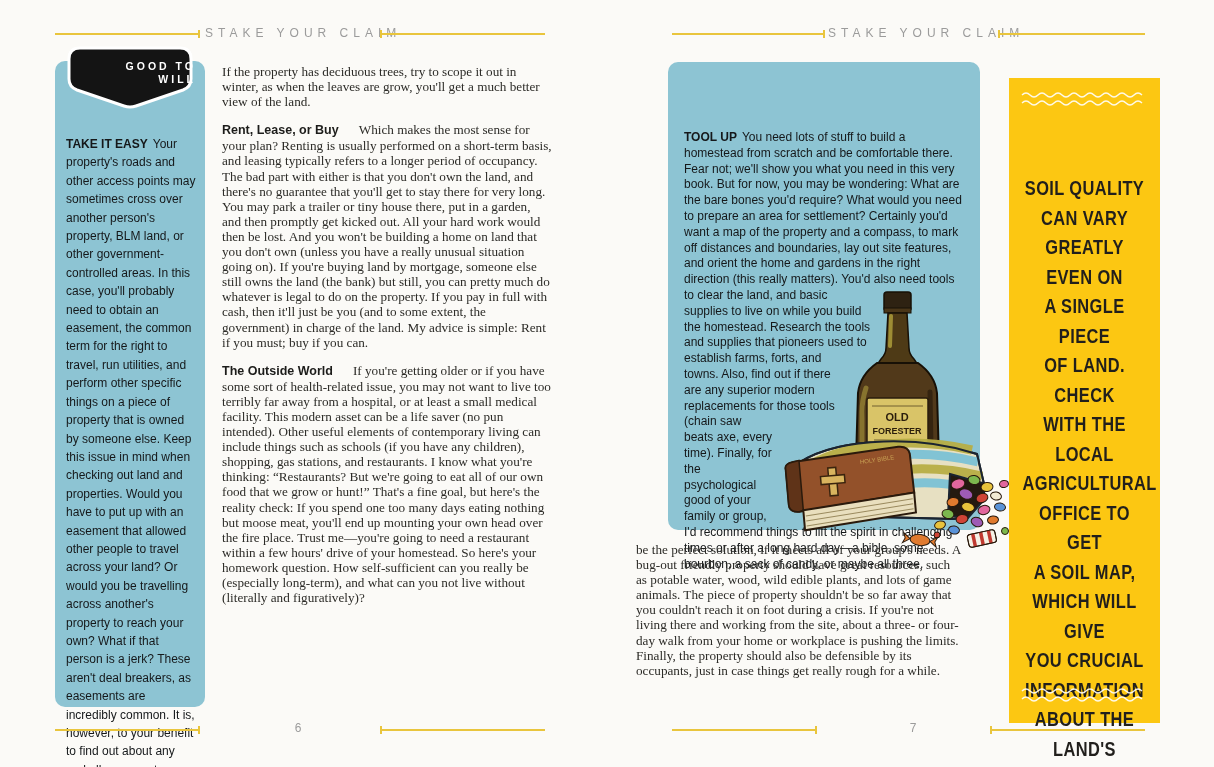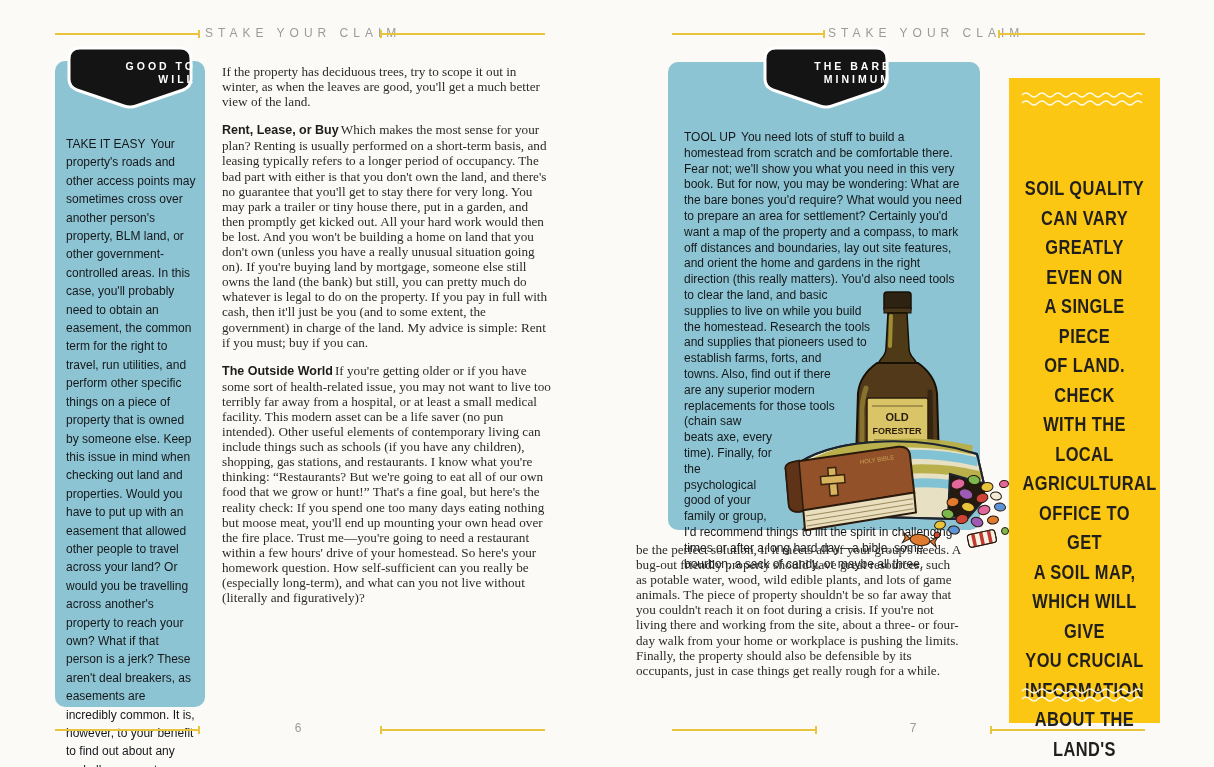--- a/index.html
+++ b/index.html
@@ -18,26 +18,26 @@
   .yellowbox{position:absolute;background:#fcc712;}
 
   
   .badge{position:absolute;width:132px;height:66px;}
   .badge svg{position:absolute;left:0;top:0;}
   .badge .badge-label{position:absolute;left:0;top:15px;width:100%;text-align:right;color:#ffffff;
     font-weight:700;font-size:10.5px;letter-spacing:3px;line-height:13px;}
 
   
   .sidebar-text{position:absolute;font-size:12px;line-height:18.4px;color:#15181a;width:130px;}
-  .runin{font-weight:400;margin-right:5px;}
+  .runin{font-weight:700;margin-right:5px;}
 
   
   .body-col{position:absolute;font-family:"Liberation Serif",serif;font-size:13.2px;line-height:15.1px;color:#2c2b27;}
   .body-col p{margin:0 0 13px 0;}
-  .sec-head{font-family:"Liberation Sans",sans-serif;font-weight:700;font-size:12.5px;margin-right:2px;color:#1c1c1a;}
+  .sec-head{font-family:"Liberation Sans",sans-serif;font-weight:700;font-size:12.5px;margin-right:20px;color:#1c1c1a;}
 
   
   .feature-text{position:absolute;font-size:12px;line-height:15.8px;color:#15181a;margin:0;}
   .spacer{float:right;clear:right;}
   .sp1{width:1px;height:158px;}
   .sp2{width:92px;height:64px;}
   .sp3{width:128px;height:64px;}
   .sp4{width:192px;height:95px;}
 
   
@@ -65,44 +65,35 @@
     </svg>
     <div class="badge-label">
       <div>GOOD TO</div>
       <div>WILL</div>
     </div>
   </div>
 
   <p class="sidebar-text" style="left:66px;top:123px;"><span class="runin">TAKE IT EASY</span><span>Your property's roads and other access points may sometimes cross over another person's property, BLM land, or other government-controlled areas. In this case, you'll probably need to obtain an easement, the common term for the right to travel, run utilities, and perform other specific things on a piece of property that is owned by someone else. Keep this issue in mind when checking out land and properties. Would you have to put up with an easement that allowed other people to travel across your land? Or would you be travelling across another's property to reach your own? What if that person is a jerk? These aren't deal breakers, as easements are incredibly common. It is, however, to your benefit to find out about any and all easements through, around, and your potential property.</span></p>
 
   <div class="body-col" style="left:222px;top:64px;width:330px;">
-    <p>If the property has deciduous trees, try to scope it out in winter, as when the leaves are good, you'll get a much better view of the land.</p>
+    <p>If the property has deciduous trees, try to scope it out in winter, as when the leaves are grow, you'll get a much better view of the land.</p>
     <p><span class="sec-head">Rent, Lease, or Buy</span><span>Which makes the most sense for your plan? Renting is usually performed on a short-term basis, and leasing typically refers to a longer period of occupancy. The bad part with either is that you don't own the land, and there's no guarantee that you'll get to stay there for very long. You may park a trailer or tiny house there, put in a garden, and then promptly get kicked out. All your hard work would then be lost. And you won't be building a home on land that you don't own (unless you have a really unusual situation going on). If you're buying land by mortgage, someone else still owns the land (the bank) but still, you can pretty much do whatever is legal to do on the property. If you pay in full with cash, then it'll just be you (and to some extent, the government) in charge of the land. My advice is simple: Rent if you must; buy if you can.</span></p>
     <p><span class="sec-head">The Outside World</span><span>If you're getting older or if you have some sort of health-related issue, you may not want to live too terribly far away from a hospital, or at least a small medical facility. This modern asset can be a life saver (no pun intended). Other useful elements of contemporary living can include things such as schools (if you have any children), shopping, gas stations, and restaurants. I know what you're thinking: “Restaurants? But we're going to eat all of our own food that we grow or hunt!” That's a fine goal, but here's the reality check: If you spend one too many days eating nothing but moose meat, you'll end up mounting your own head over the fire place. Trust me—you're going to need a restaurant within a few hours' drive of your homestead. So here's your homework question. How self-sufficient can you really be (especially long-term), and what can you not live without (literally and figuratively)?</span></p>
   </div>
 
   <span class="rule tick-r" style="left:55px;top:729px;width:145px;"></span>
   <span class="pageno" style="left:253px;top:721px;">6</span>
   <span class="rule tick-l" style="left:380px;top:729px;width:165px;"></span>
 
   <span class="rule tick-r" style="left:672px;top:33px;width:153px;"></span>
   <h1 class="head-title" style="left:828px;top:26px;width:165px;">STAKE YOUR CLAIM</h1>
   <span class="rule tick-l" style="left:998px;top:33px;width:147px;"></span>
 
   <div class="bluebox" style="left:668px;top:62px;width:312px;height:468px;"></div>
 
-  <div class="badge" style="left:760px;top:45px;">
-    <svg width="132" height="66" viewBox="0 0 132 66">
-      <path d="M16 3 H116 Q127 3 127 14 V34 Q127 42 119 45 L72 61 Q66 63 60 61 L13 45 Q5 42 5 34 V14 Q5 3 16 3 Z" fill="#141414" stroke="#ffffff" stroke-width="3"></path>
-    </svg>
-    <div class="badge-label">
-      <div>THE BARE</div>
-      <div>MINIMUM</div>
-    </div>
-  </div>
 
   <p class="feature-text" style="left:684px;top:130px;width:282px;"><span class="spacer sp1"></span><span class="spacer sp2"></span><span class="spacer sp3"></span><span class="spacer sp4"></span><span class="runin">TOOL UP</span><span>You need lots of stuff to build a homestead from scratch and be comfortable there. Fear not; we'll show you what you need in this very book. But for now, you may be wondering: What are the bare bones you'd require? What would you need to prepare an area for settlement? Certainly you'd want a map of the property and a compass, to mark off distances and boundaries, lay out site features, and orient the home and gardens in the right direction (this really matters). You'd also need tools to clear the land, and basic supplies to live on while you build the homestead. Research the tools and supplies that pioneers used to establish farms, forts, and towns. Also, find out if there are any superior modern replacements for those tools (chain saw beats axe, every time). Finally, for the psychological good of your family or group, I'd recommend things to lift the spirit in challenging times or after a long hard day—a bible, some bourbon, a sack of candy, or maybe all three.</span></p>
 
   <svg class="illo" style="left:772px;top:288px;" width="240" height="262" viewBox="0 0 240 262">
 
     <g>
       <rect x="112" y="4" width="27" height="19" rx="3" fill="#2e2212" stroke="#171006" stroke-width="1.5"></rect>
       <rect x="112" y="20" width="27" height="5" fill="#4a3618" stroke="#171006" stroke-width="1"></rect>
       <path d="M116 25 L114 60 Q114 66 109 71 L105 77 L146 77 L142 71 Q137 66 137 60 L135 25 Z" fill="#4e3a16" stroke="#171006" stroke-width="1.5"></path>
       <path d="M119 28 L118 58" stroke="#b2a23c" stroke-width="4" stroke-linecap="round" opacity=".8"></path>

